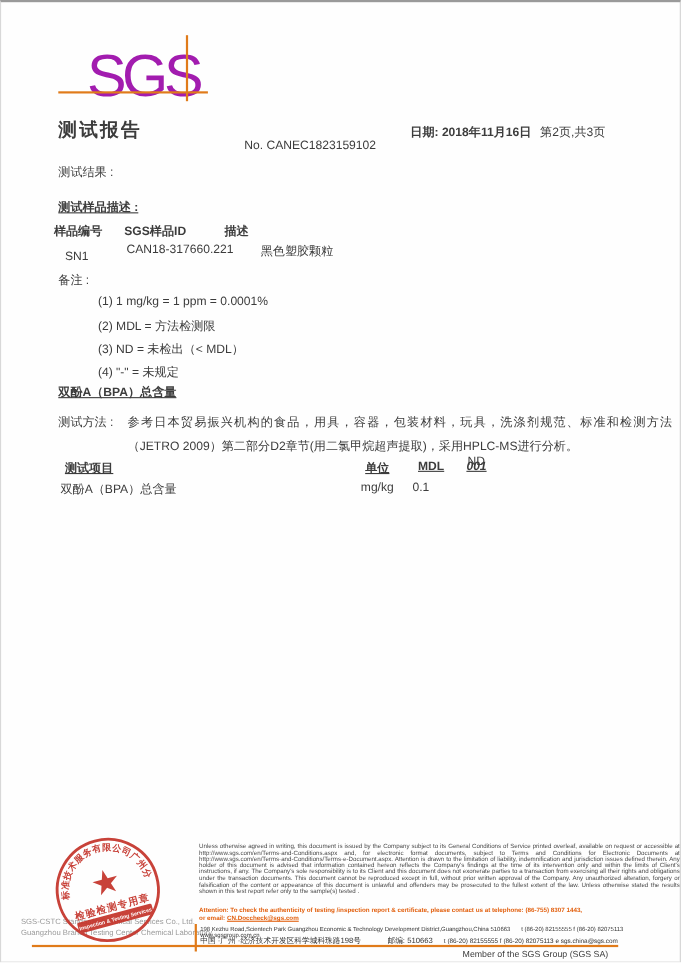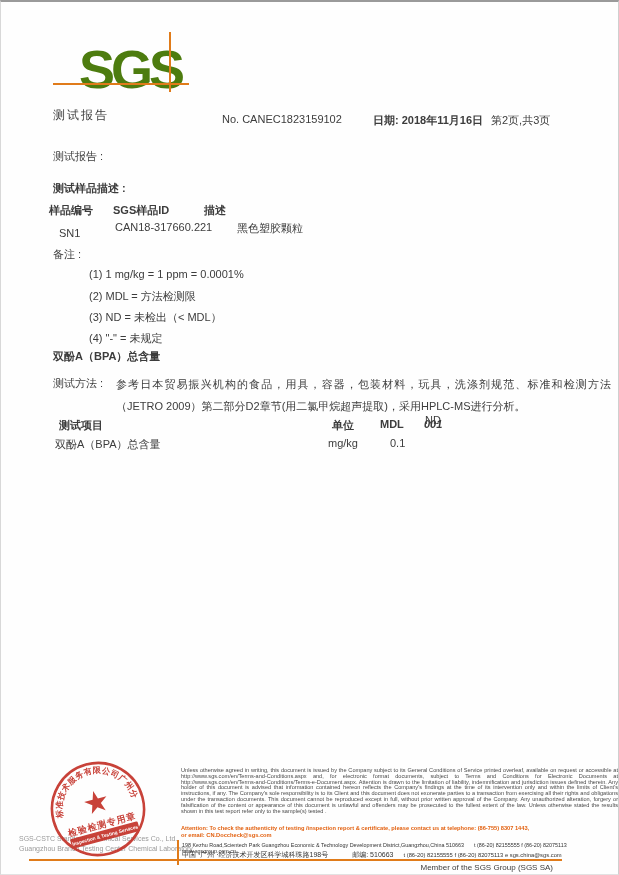--- a/index.html
+++ b/index.html
@@ -6,28 +6,28 @@
   .page{
     position:relative;width:619px;height:875px;background:#fefefe;
     font-family:"Liberation Sans",sans-serif;color:#3c3c3c;box-sizing:border-box;
     border-top:2px solid #9a9a9a;border-left:1px solid #d8d8d8;
     border-right:1px solid #cfcfcf;border-bottom:1px solid #e2e2e2;
     overflow:hidden;
   }
   .abs{position:absolute;white-space:nowrap;}
   .fs11{font-size:11px;}
   .bold{font-weight:bold;}
-  .ul{text-align:right;}
+  .ul{text-decoration:underline;text-align:right;}
   
   .logo-text{position:absolute;left:78px;top:40px;font-size:54px;line-height:1;
-    font-weight:bold;color:#4d7c0f;letter-spacing:-4px;}
+    font-weight:normal;color:#a21caf;letter-spacing:-4px;}
   .logo-hline{position:absolute;left:52px;top:81px;width:136px;height:2px;background:#e07b1a;}
   .logo-vline{position:absolute;left:168px;top:30px;width:2px;height:60px;background:#e07b1a;}
   
-  .doc-title{left:52px;top:105px;font-size:12px;font-weight:normal;letter-spacing:2px;}
+  .doc-title{left:52px;top:105px;font-size:17px;font-weight:bold;letter-spacing:2px;}
   
   .method-text{position:absolute;left:115px;top:372px;width:495px;font-size:11px;
     line-height:21.5px;text-align:justify;white-space:normal;}
   
   .stamp{position:absolute;left:33px;top:755px;width:128px;height:104px;
     transform:rotate(-15deg);opacity:.93;}
   
   .disclaimer{position:absolute;left:180px;top:766px;width:437px;font-size:5.6px;
     line-height:5.8px;color:#4a4a4a;text-align:justify;white-space:normal;}
   .attn{position:absolute;left:180px;width:437px;font-size:5.7px;font-weight:bold;
@@ -46,25 +46,25 @@
 </head>
 <body>
 
 <div class="page">
 
   <div class="logo-text">SGS</div>
   <div class="logo-hline"></div>
   <div class="logo-vline"></div>
 
   <div class="abs doc-title">测试报告</div>
-  <div class="abs fs11" style="left:201px;top:111px;padding-left:20px;">No. CANEC1823159102</div>
+  <div class="abs fs11" style="left:201px;top:124px;padding-left:20px;">No. CANEC1823159102</div>
   <div class="abs fs11" style="left:372px;top:111px;font-weight:bold;">日期: 2018年11月16日</div>
   <div class="abs fs11" style="left:490px;top:111px;">第2页,共3页</div>
 
-  <div class="abs fs11" style="left:52px;top:147px;">测试报告 :</div>
+  <div class="abs fs11" style="left:52px;top:147px;">测试结果 :</div>
 
   <div class="abs fs11 bold ul" style="left:52px;top:179px;">测试样品描述 :</div>
   <div class="abs fs11 bold" style="left:48px;top:201px;">样品编号</div>
   <div class="abs fs11 bold" style="left:112px;top:201px;">SGS样品ID</div>
   <div class="abs fs11 bold" style="left:203px;top:201px;">描述</div>
   <div class="abs fs11" style="left:58px;top:225px;">SN1</div>
   <div class="abs fs11" style="left:114px;top:219px;">CAN18-317660.221</div>
   <div class="abs fs11" style="left:203px;top:219px;margin-left:33px;">黑色塑胶颗粒</div>
 
   <div class="abs fs11" style="left:52px;top:245px;">备注 :</div>
@@ -76,21 +76,21 @@
   <div class="abs fs11 bold ul" style="left:52px;top:347px;">双酚A（BPA）总含量</div>
   <div class="abs fs11" style="left:52px;top:374px;">测试方法 :</div>
   <div class="method-text">参考日本贸易振兴机构的食品，用具，容器，包装材料，玩具，洗涤剂规范、标准和检测方法（JETRO 2009）第二部分D2章节(用二氯甲烷超声提取)，采用HPLC-MS进行分析。</div>
 
   <div class="abs fs11 bold ul" style="left:58px;top:416px;">测试项目</div>
   <div class="abs fs11 bold ul" style="left:331px;top:416px;">单位</div>
   <div class="abs fs11 bold ul" style="left:379px;top:416px;">MDL</div>
   <div class="abs fs11 bold ul" style="left:423px;top:416px;font-style:italic;">001</div>
   <div class="abs fs11" style="left:54px;top:435px;">双酚A（BPA）总含量</div>
   <div class="abs fs11" style="left:327px;top:435px;">mg/kg</div>
-  <div class="abs fs11" style="left:389px;top:435px;">0.1</div>
+  <div class="abs fs11" style="left:374px;top:435px;">0.1</div>
   <div class="abs fs11" style="left:424px;top:412px;">ND</div>
 
   <div class="company-lines">
     <div>SGS-CSTC Standards Technical Services Co., Ltd.</div>
     <div>Guangzhou Branch Testing Center Chemical Laboratory</div>
   </div>
 
   <div class="stamp">
     <svg width="128" height="104" viewBox="0 0 128 104">
       <circle cx="64" cy="52" r="46" fill="none" stroke="#c4342b" stroke-width="2.6"></circle>

